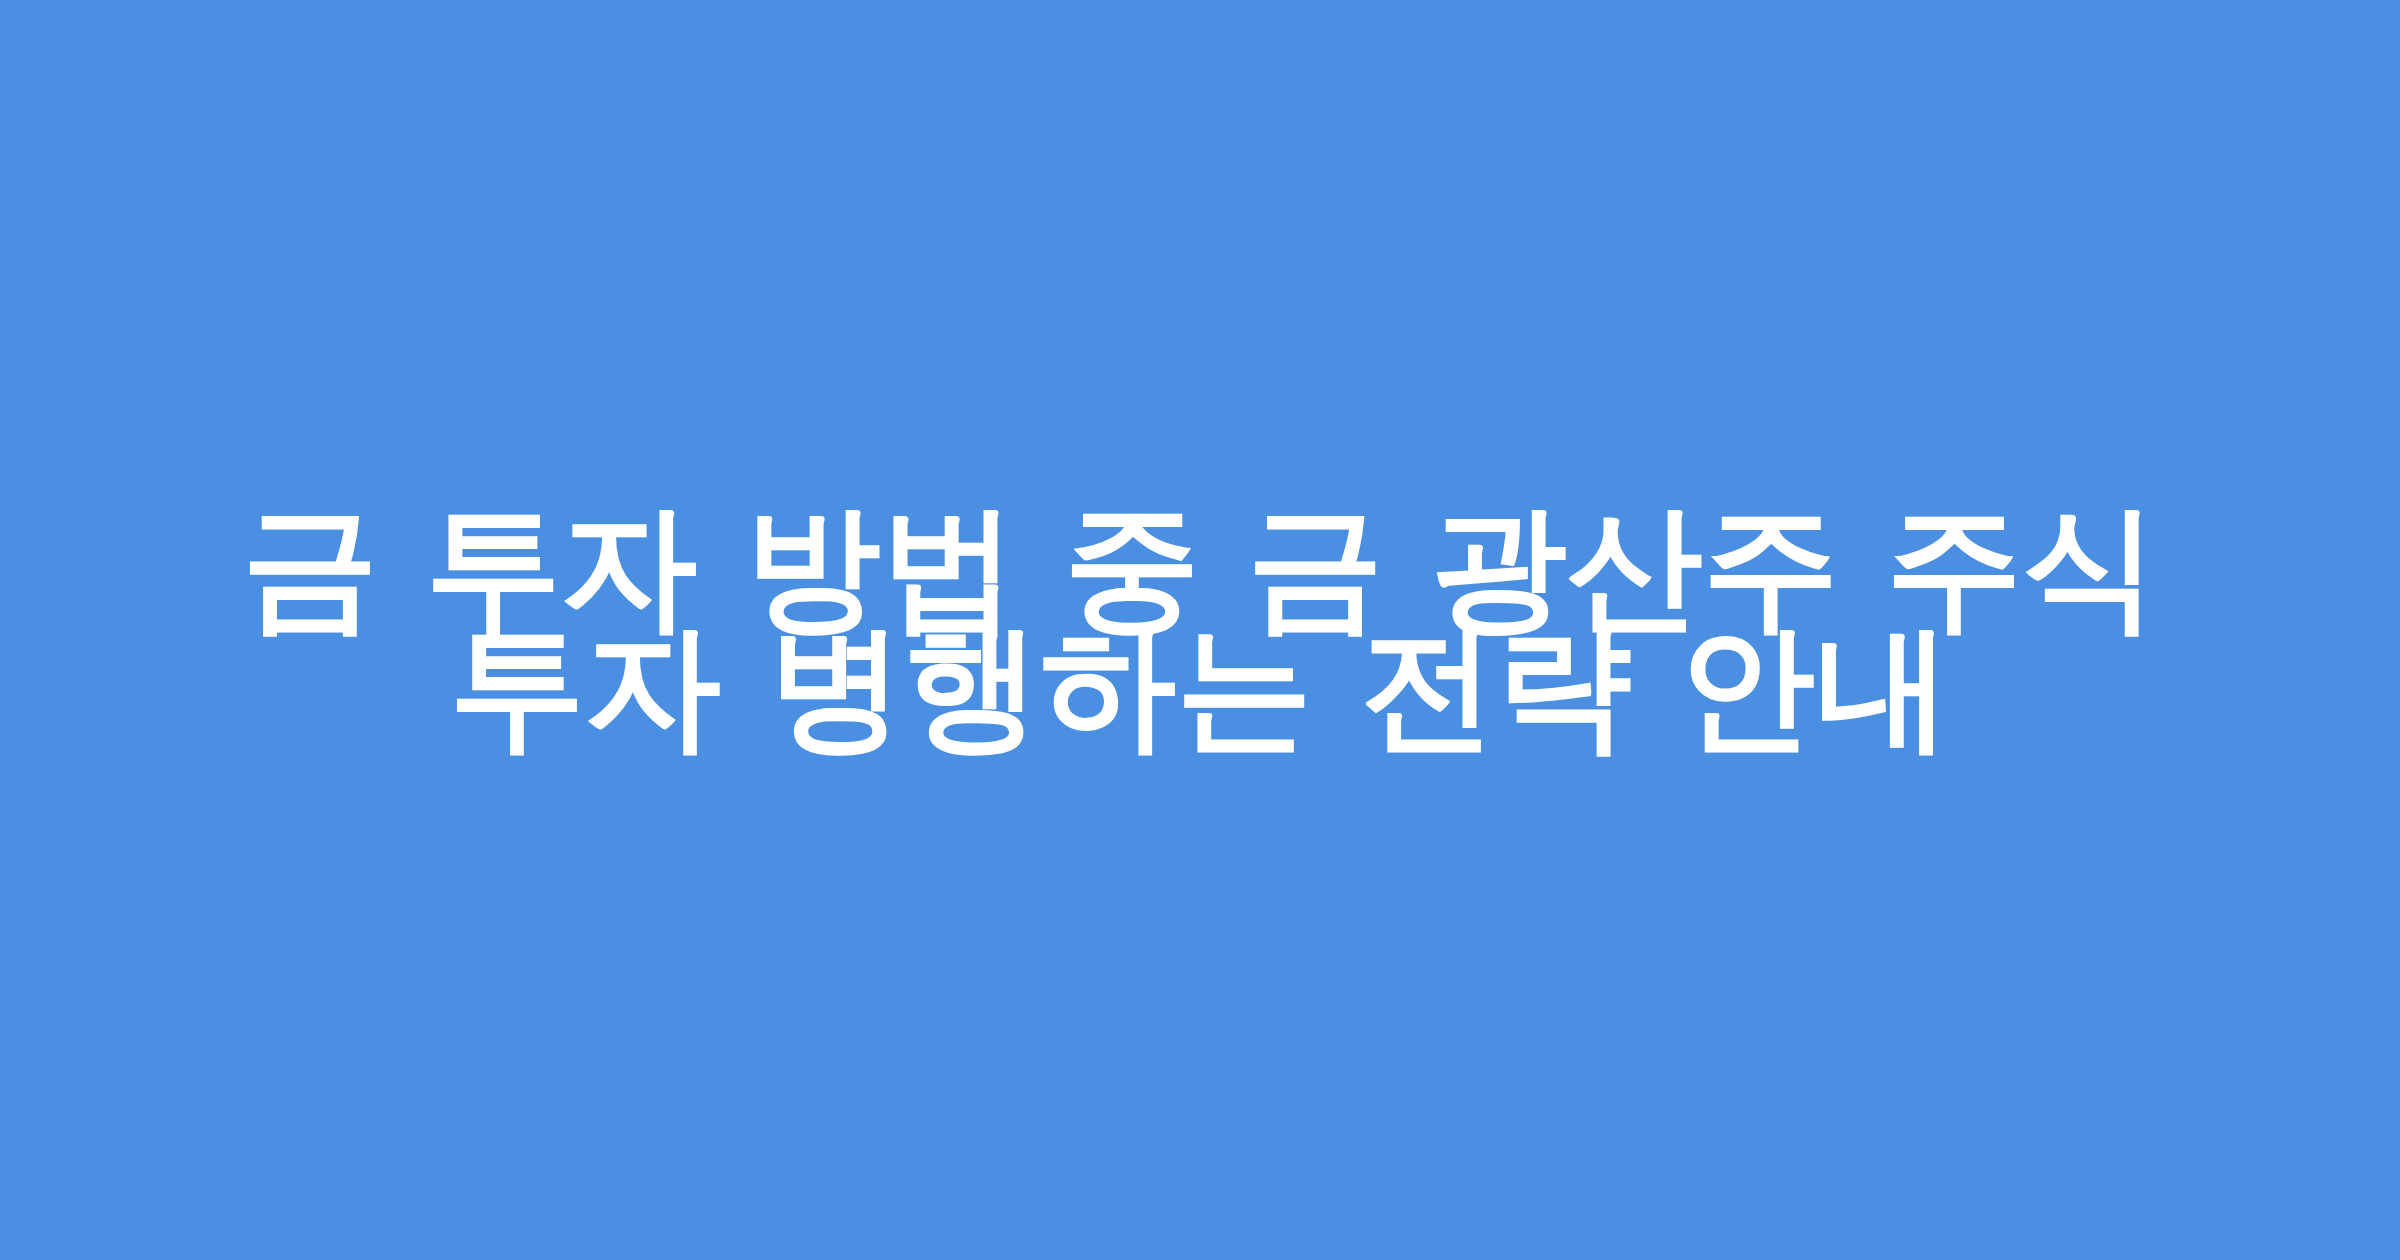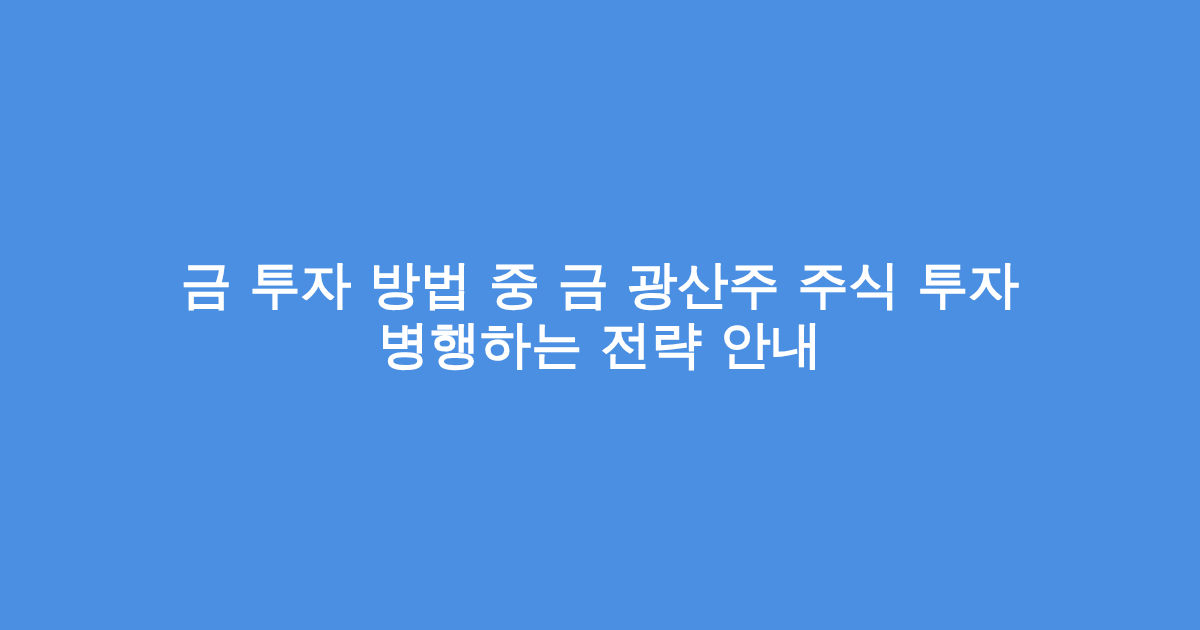--- a/index.html
+++ b/index.html
@@ -31,21 +31,21 @@
     max-width: 1100px;
     text-align: center;
     padding: 0 20px;
     box-sizing: border-box;
   }
 
   #card-title {
     margin: 0;
     color: #ffffff;
     font-family: "DejaVu Sans", "Liberation Sans", sans-serif;
-    font-size: 51px;
+    font-size: 68px;
     font-weight: 700;
     line-height: 60px;
     letter-spacing: 0px;
     word-break: keep-all;
     overflow-wrap: break-word;
     text-align: center;
     -webkit-font-smoothing: antialiased;
   }
 </style>
 </head>

